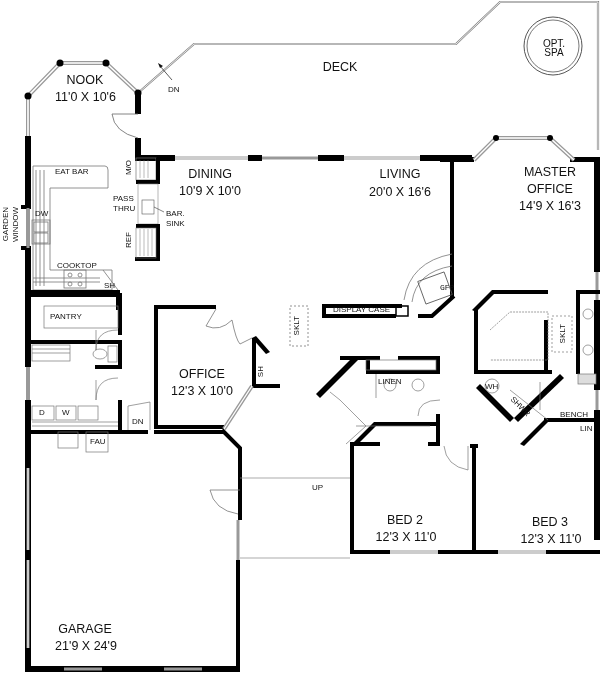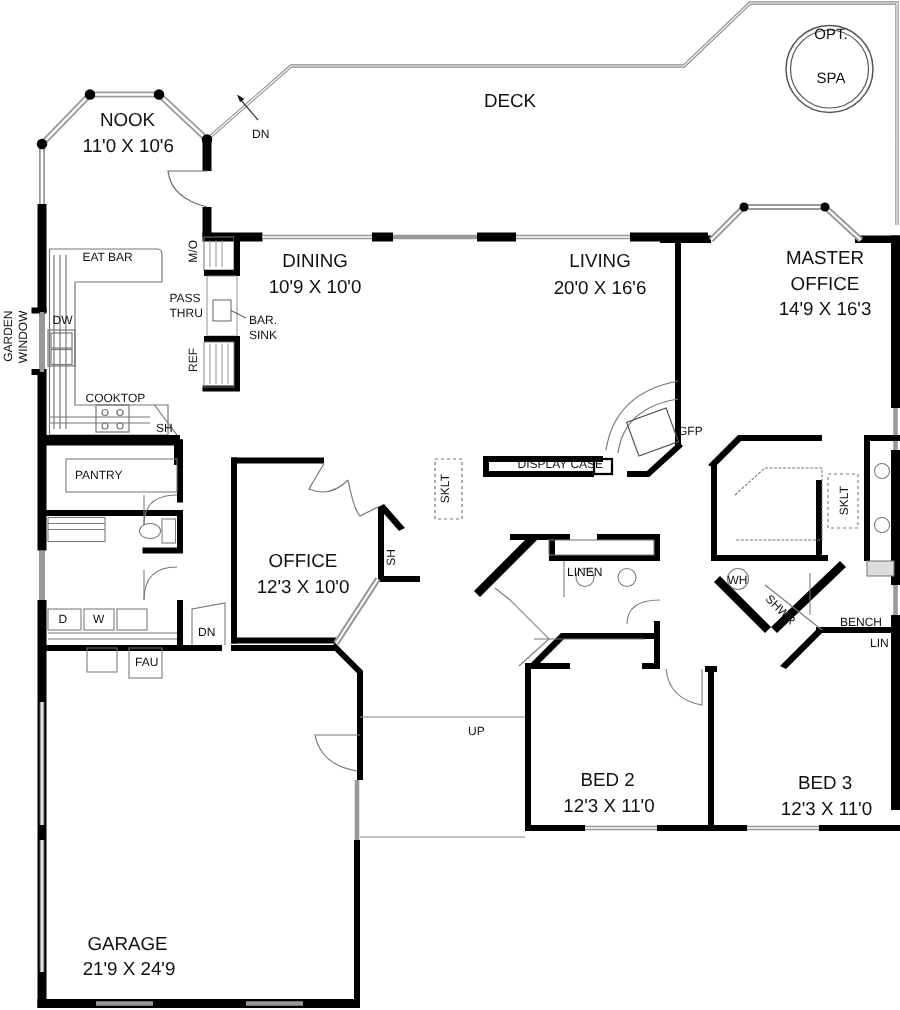--- a/index.html
+++ b/index.html
@@ -271,21 +271,21 @@
     <rect x="578" y="374" width="18" height="10" fill="#ddd"></rect>
   </g>
 </svg>
 
 <div class="lbl room-name" style="left:60px;top:73px;width:50px;">NOOK</div>
 <div class="lbl room-dim" style="left:48px;top:90px;width:75px;">11'0 X 10'6</div>
 
 <div class="lbl room-name" style="left:320px;top:60px;width:40px;">DECK</div>
 <div class="lbl small" style="left:168px;top:85px;">DN</div>
 
-<div class="lbl small" style="left:540px;top:18px;width:28px;font-size:10px;">OPT.</div>
+<div class="lbl small" style="left:540px;top:38px;width:28px;font-size:10px;">OPT.</div>
 <div class="lbl small" style="left:540px;top:47px;width:28px;font-size:10px;">SPA</div>
 
 <div class="lbl room-name" style="left:180px;top:167px;width:60px;">DINING</div>
 <div class="lbl room-dim" style="left:175px;top:184px;width:70px;">10'9 X 10'0</div>
 
 <div class="lbl room-name" style="left:370px;top:167px;width:60px;">LIVING</div>
 <div class="lbl room-dim" style="left:365px;top:185px;width:70px;">20'0 X 16'6</div>
 
 <div class="lbl room-name" style="left:520px;top:165px;width:60px;">MASTER</div>
 <div class="lbl room-name" style="left:520px;top:182px;width:60px;">OFFICE</div>
@@ -317,22 +317,22 @@
 <div class="lbl small vert" style="left:124px;top:232px;">REF</div>
 
 <div class="lbl small" style="left:50px;top:312px;">PANTRY</div>
 <div class="lbl small" style="left:39px;top:408px;">D</div>
 <div class="lbl small" style="left:62px;top:408px;">W</div>
 <div class="lbl small" style="left:90px;top:437px;">FAU</div>
 <div class="lbl small" style="left:132px;top:417px;">DN</div>
 
 <div class="lbl small vert" style="left:292px;top:316px;">SKLT</div>
 <div class="lbl small vert" style="left:256px;top:366px;">SH</div>
-<div class="lbl small" style="left:324px;top:305px;padding-left:21px;">DISPLAY CASE</div>
-<div class="lbl small" style="left:452px;top:283px;">GFP</div>
+<div class="lbl small" style="left:312px;top:305px;padding-left:21px;">DISPLAY CASE</div>
+<div class="lbl small" style="left:440px;top:283px;font-family:Liberation Mono, monospace;">GFP</div>
 <div class="lbl small" style="left:378px;top:361px;margin-top:16px;">LINEN</div>
 <div class="lbl small" style="left:288px;top:483px;padding-left:24px;">UP</div>
 
 <div class="lbl small vert" style="left:558px;top:324px;">SKLT</div>
 <div class="lbl small" style="left:580px;top:376px;margin-top:48px;">LIN</div>
 <div class="lbl small" style="left:485px;top:382px;">WH</div>
 <div class="lbl small" style="left:508px;top:402px;transform:rotate(45deg);">SHWR</div>
 <div class="lbl small" style="left:560px;top:410px;">BENCH</div>
 
 </body></html>

